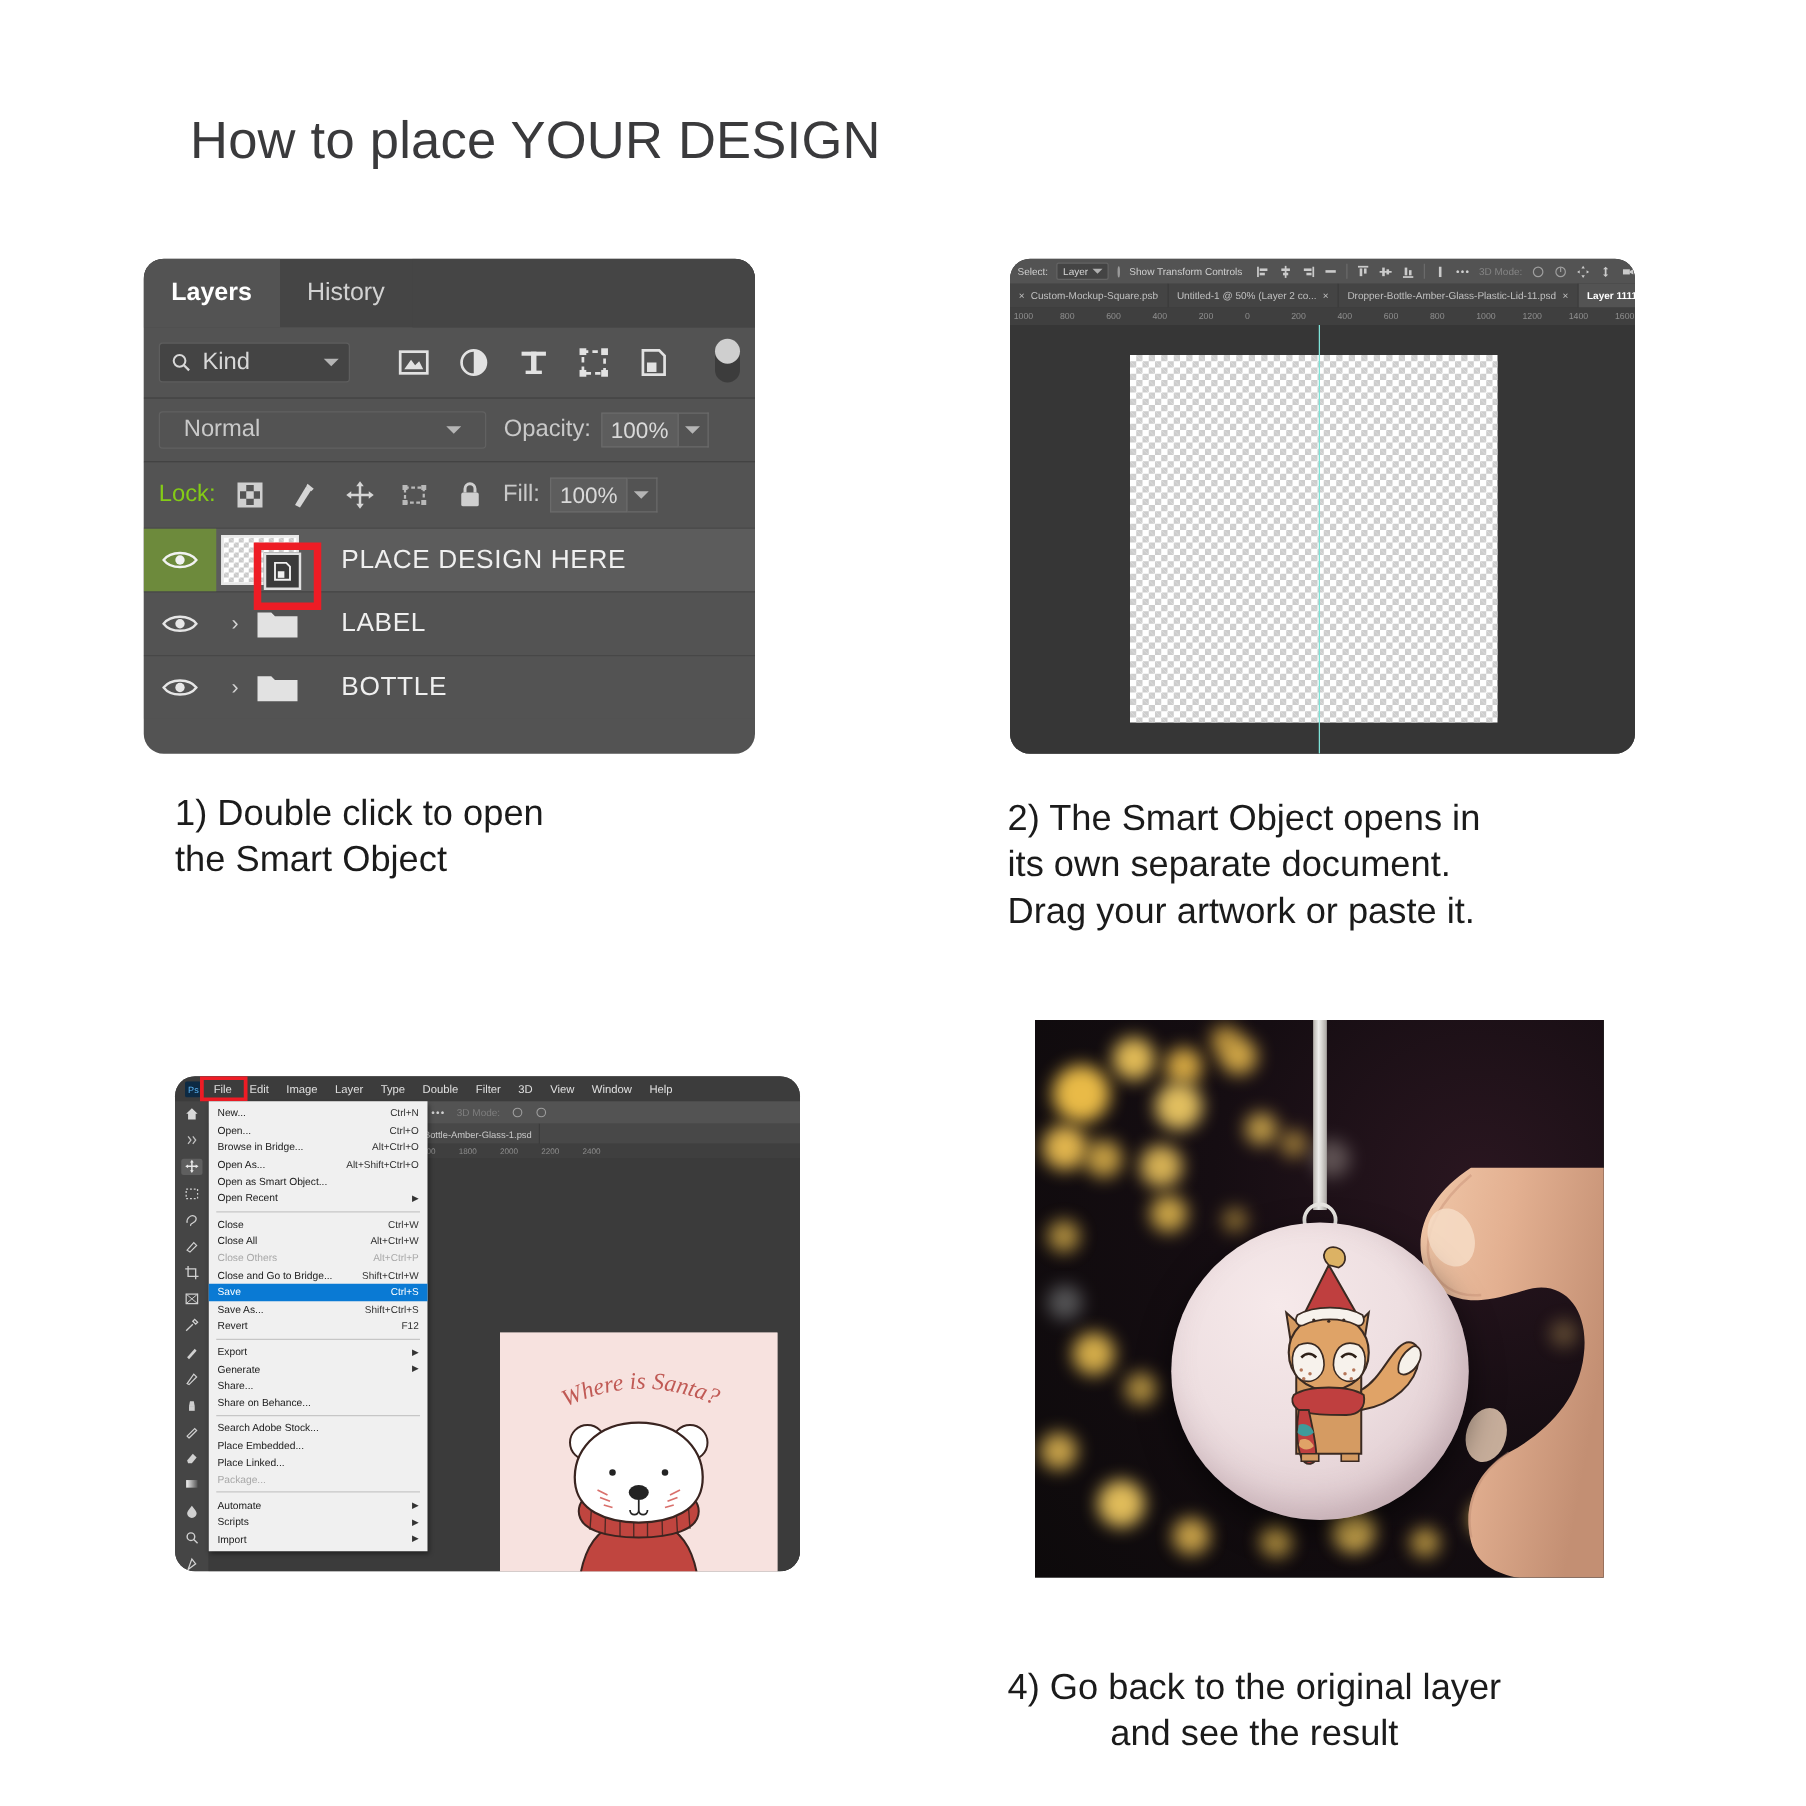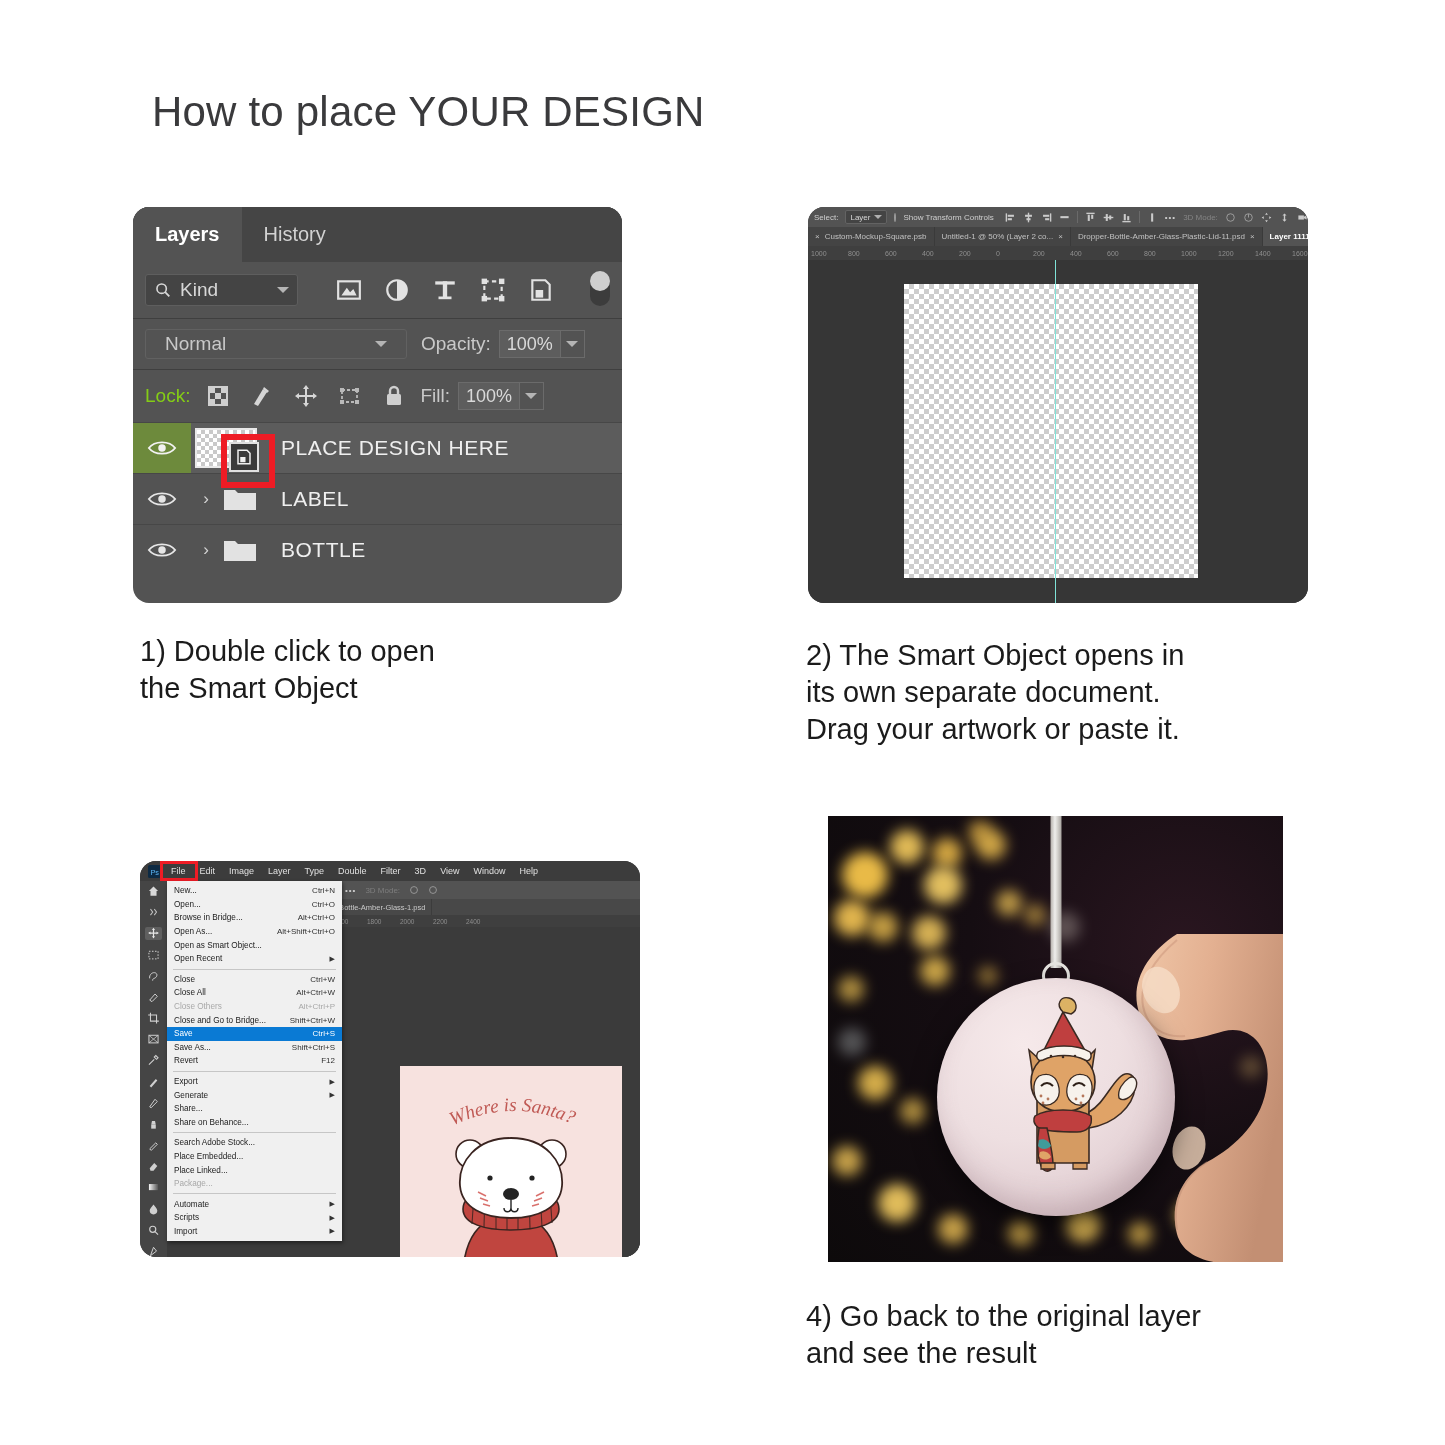--- a/index.html
+++ b/index.html
@@ -16,21 +16,21 @@
   .page-title{
     position:absolute;left:152px;top:88px;
     font-size:42px;color:#3a3a3c;font-weight:400;
     letter-spacing:.2px;white-space:nowrap;
   }
 
   
   .panel{position:absolute;border-radius:16px;overflow:hidden;}
 
   
-  #step1{left:133px;top:207px;width:489px;height:396px;background:#535353;}
+  #step1{left:115px;top:207px;width:489px;height:396px;background:#535353;}
   .ps-tabrow{height:55px;background:#454545;display:flex;align-items:stretch;}
   .ps-tab{display:flex;align-items:center;padding:0 22px;font-size:20px;color:#c8c8c8;}
   .ps-tab.active{background:#535353;color:#ffffff;font-weight:bold;}
   .ps-tab.inactive{color:#d2d2d2;}
   .ps-tabfill{flex:1;background:#454545;}
 
   .ps-filterrow{height:56px;display:flex;align-items:center;padding:0 12px;
     border-bottom:1px solid #3f3f3f;background:#535353;gap:16px;}
   .kind-box{width:175px;height:32px;background:#444;border:1px solid #5e5e5e;border-radius:3px;
     display:flex;align-items:center;padding:0 8px;box-sizing:border-box;}
@@ -67,21 +67,21 @@
     width:62px;height:40px;border:2px solid #e8e8e8;box-sizing:border-box;
     background-image:
       linear-gradient(45deg,#c9c9c9 25%,transparent 25%,transparent 75%,#c9c9c9 75%),
       linear-gradient(45deg,#c9c9c9 25%,transparent 25%,transparent 75%,#c9c9c9 75%);
     background-size:8px 8px;background-position:0 0,4px 4px;background-color:#ffffff;
   }
   .so-badge{position:absolute;right:-2px;bottom:-4px;width:30px;height:30px;background:#3a3a3a;
     border:2px solid #e0e0e0;box-sizing:border-box;display:flex;align-items:center;justify-content:center;}
   .red-box{position:absolute;left:26px;top:6px;width:54px;height:54px;border:6px solid #ee1c25;box-sizing:border-box;}
   .folder{width:34px;height:26px;margin-left:2px;}
-  .layer-name{font-size:21px;color:#efefef;margin-left:24px;letter-spacing:.5px;}
+  .layer-name{font-size:21px;color:#efefef;margin-left:34px;letter-spacing:.5px;}
   .layer-name.big{font-size:21px;}
 
   
   #step2{left:808px;top:207px;width:500px;height:396px;background:#3b3b3b;}
   .opt-bar{height:20px;background:#535353;display:flex;align-items:center;padding:0 6px;gap:7px;}
   .opt-txt{font-size:8px;color:#cfcfcf;white-space:nowrap;}
   .opt-sel{height:12px;background:#444;border:1px solid #636363;border-radius:2px;display:flex;
     align-items:center;padding:0 4px;gap:4px;font-size:8px;color:#d6d6d6;}
   .opt-icons{display:flex;align-items:center;gap:7px;margin-left:4px;}
   .opt-sep{width:1px;height:12px;background:#6a6a6a;}
@@ -151,21 +151,21 @@
   .ornament{position:absolute;left:50%;transform:translateX(-50%);top:162px;width:238px;height:238px;
     border-radius:50%;
     background:radial-gradient(circle at 36% 28%, #f6e9ea 0%, #eedfe1 42%, #e2cfd3 72%, #cdb6bc 100%);
     box-shadow:0 10px 26px rgba(0,0,0,.55), inset -8px -12px 26px rgba(140,110,120,.30);}
 
   
   .caption{position:absolute;font-size:29px;color:#1b1b1b;line-height:1.28;white-space:pre-line;}
   #cap1{left:140px;top:633px;}
   #cap2{left:806px;top:637px;}
   #cap3{left:140px;top:1300px;}
-  #cap4{left:806px;top:1298px;}
+  #cap4{left:806px;top:1332px;text-align:center;}
 </style>
 </head>
 <body>
 
 <div class="page">
 
   <div class="page-title">How to place YOUR DESIGN</div>
 
   <div class="panel" id="step1">
 

